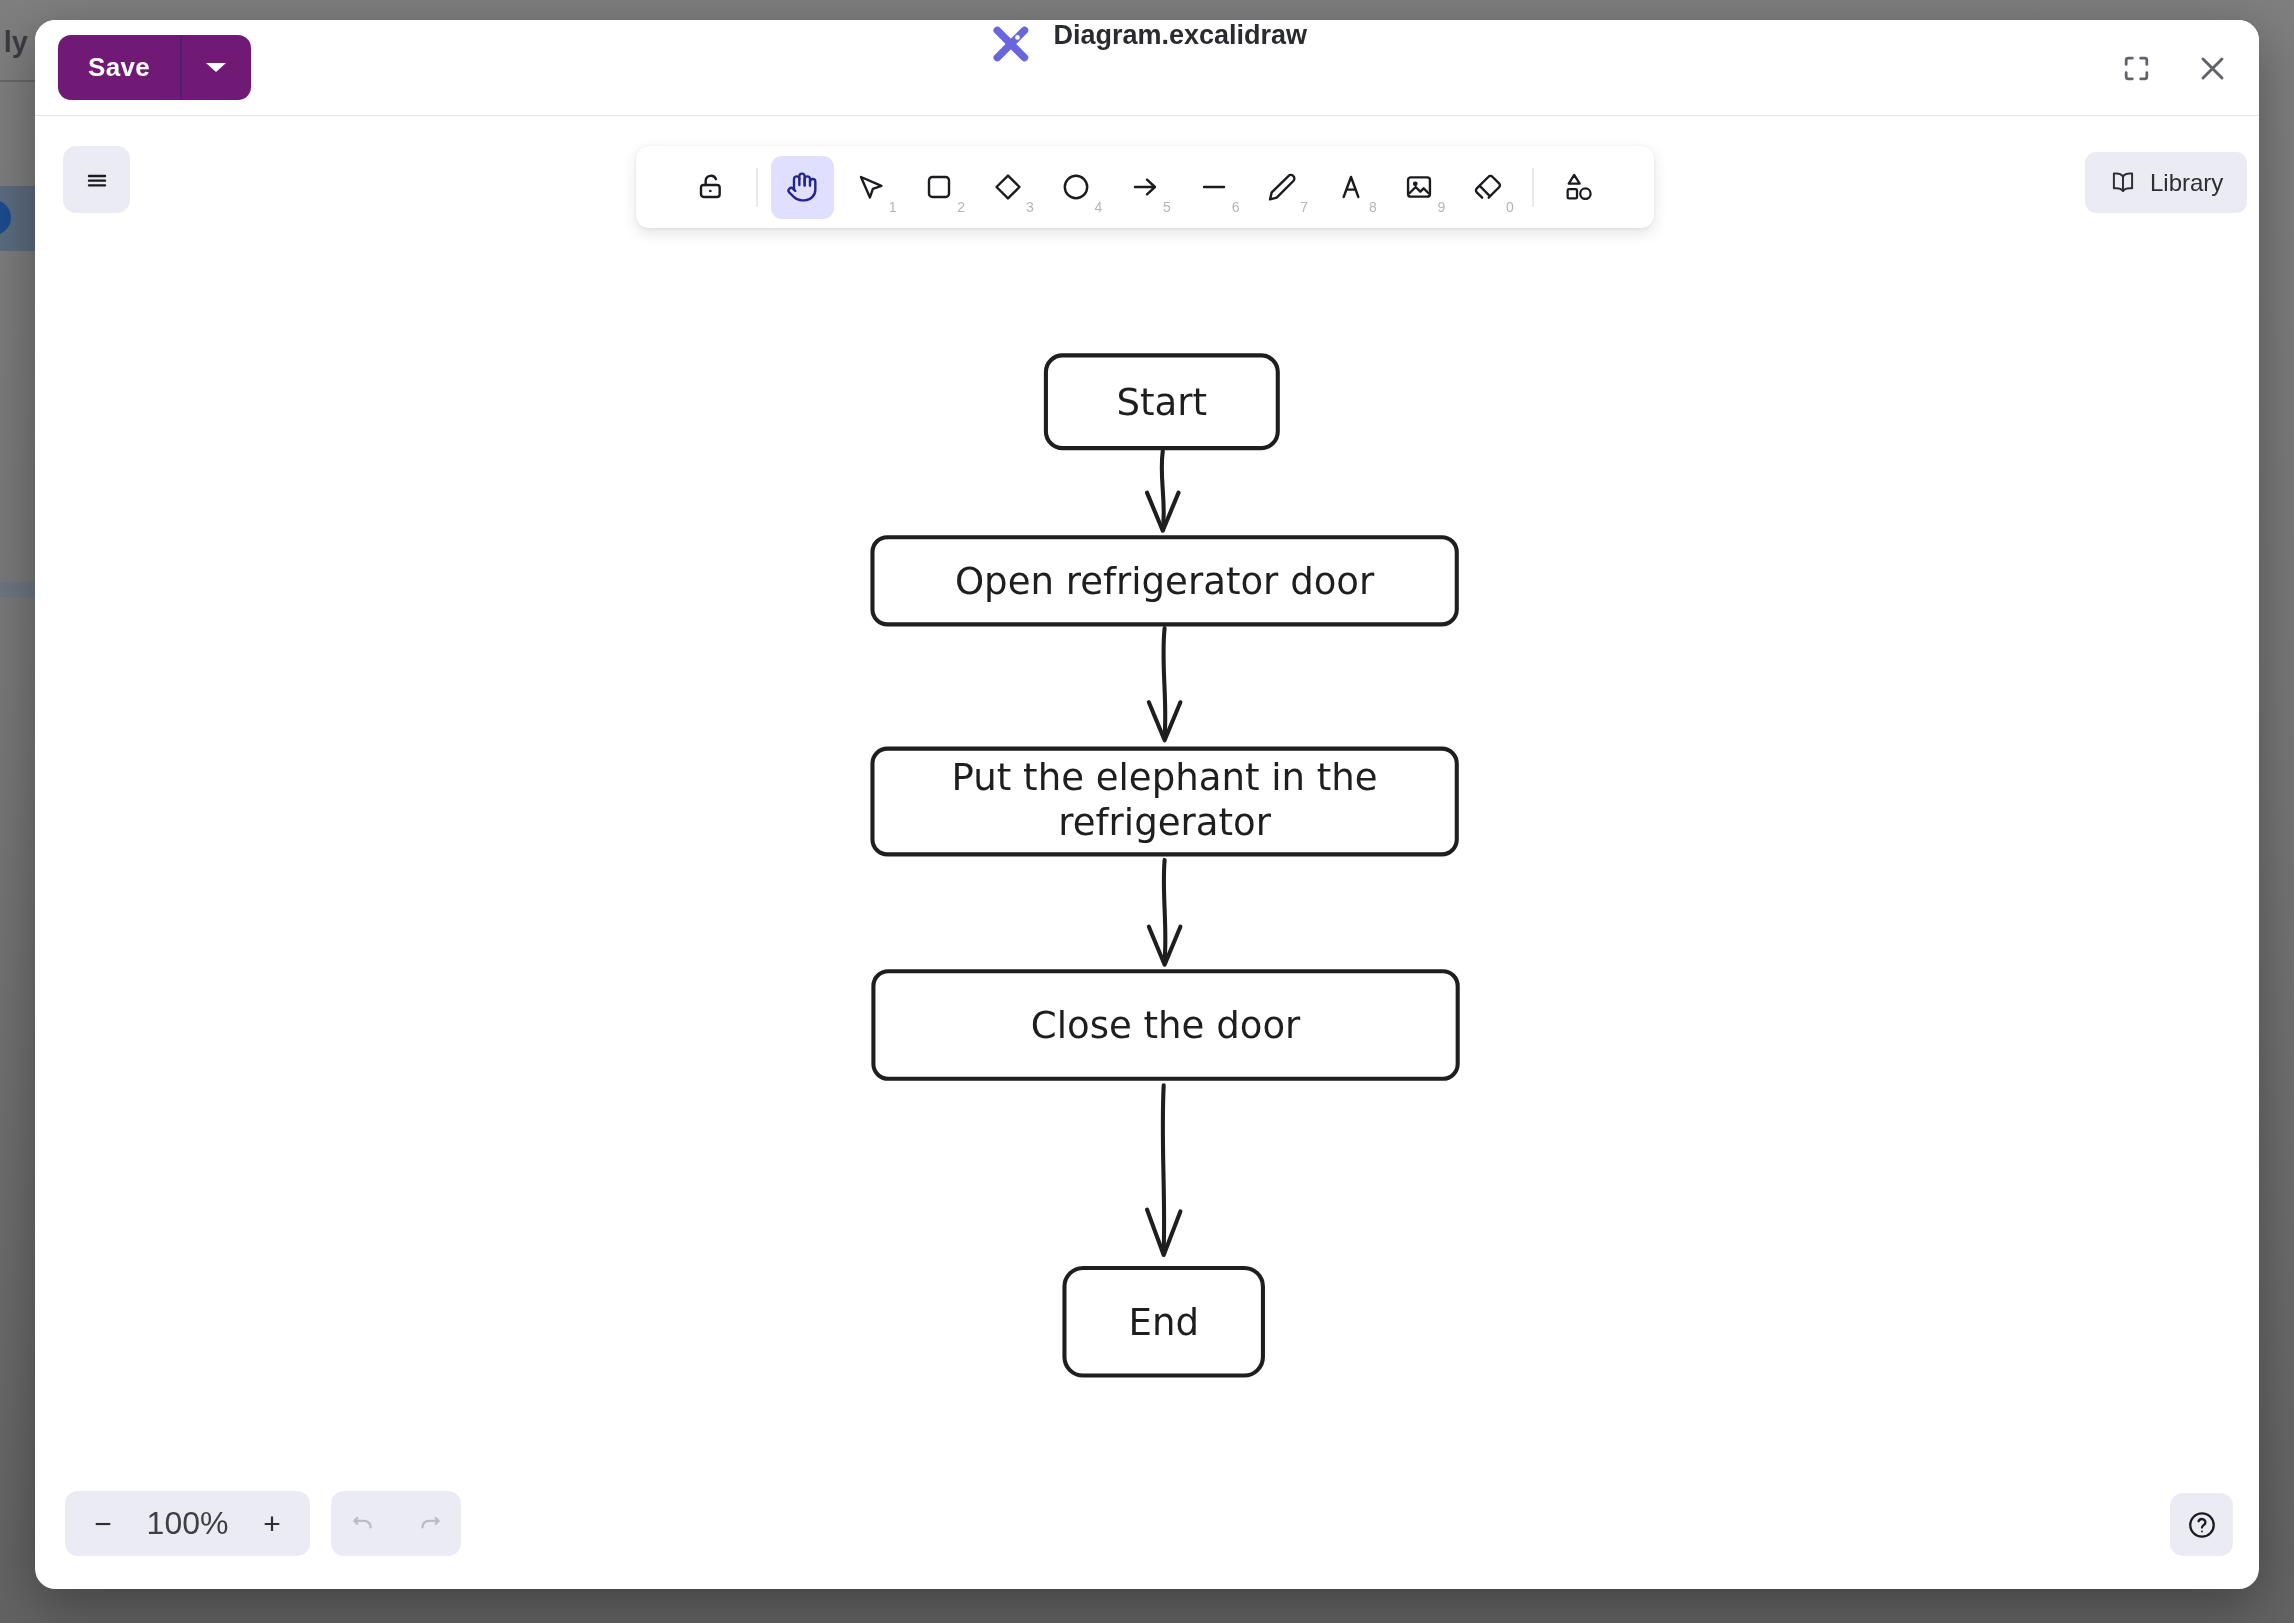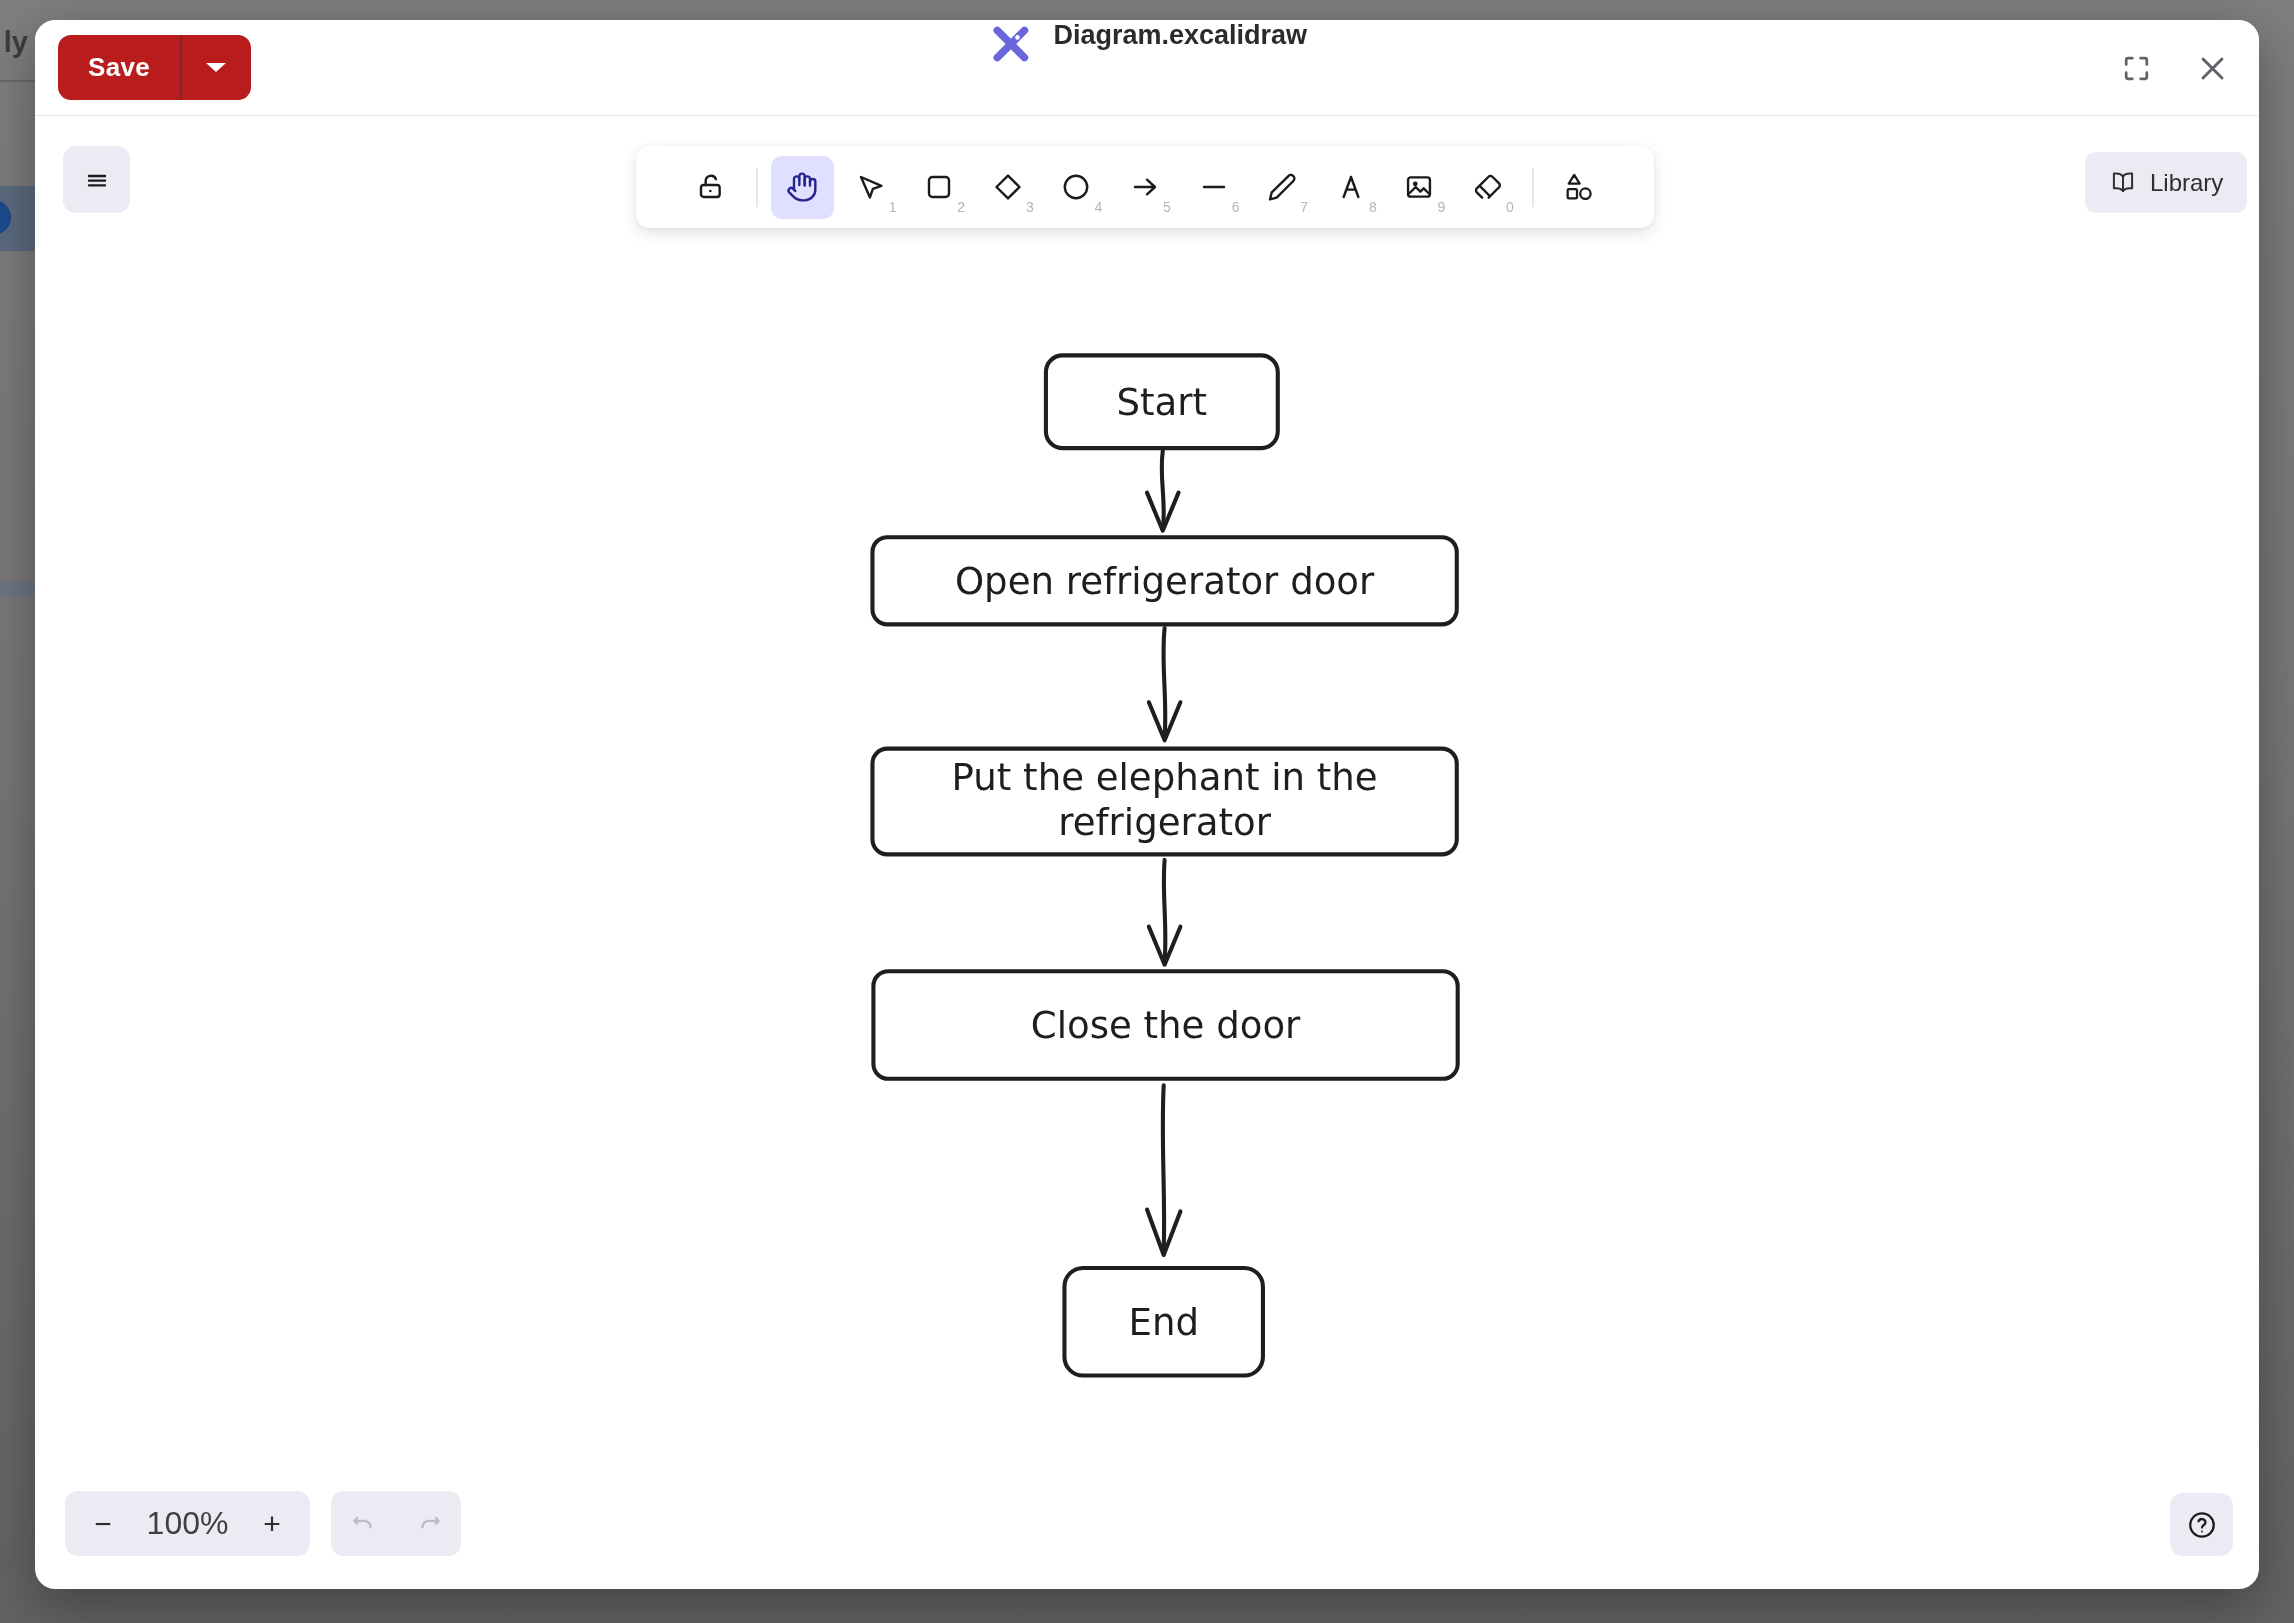--- a/index.html
+++ b/index.html
@@ -18,21 +18,21 @@
 
   
   .modal { position:absolute; left:35px; top:20.4px; width:2224px; height:1569px;
     background:#ffffff; border-radius:20.4px; overflow:hidden;
     box-shadow:0 16.7px 56px rgba(0,0,0,.35); }
 
   .modal-header { position:absolute; left:0; top:0; width:100%; height:96px;
     border-bottom:0.9px solid #e6e6e9; background:#fff; z-index:5; }
 
   .save-split { position:absolute; left:23px; top:15px; height:65px; display:flex;
-    background:#b91c1c; border-radius:13px; overflow:hidden; cursor:pointer; }
+    background:#701a75; border-radius:13px; overflow:hidden; cursor:pointer; }
   .save-main { display:flex; align-items:center; padding:0 30px; color:#fff;
     font-size:26px; font-weight:700; letter-spacing:0.3px; }
   .save-divider { width:1.9px; background:rgba(0,48,110,.28); }
   .save-caret { width:69px; display:flex; align-items:center; justify-content:center; }
   .caret-down { width:0; height:0; border-left:10.2px solid transparent;
     border-right:10.2px solid transparent; border-top:9.3px solid #ffffff; }
 
   .title-group { position:absolute; left:50%; top:0; height:96px; transform:translateX(-50%);
     display:flex; gap:18.6px; }
   .file-title { font-size:27px; font-weight:700; color:#2a2b2e; }

